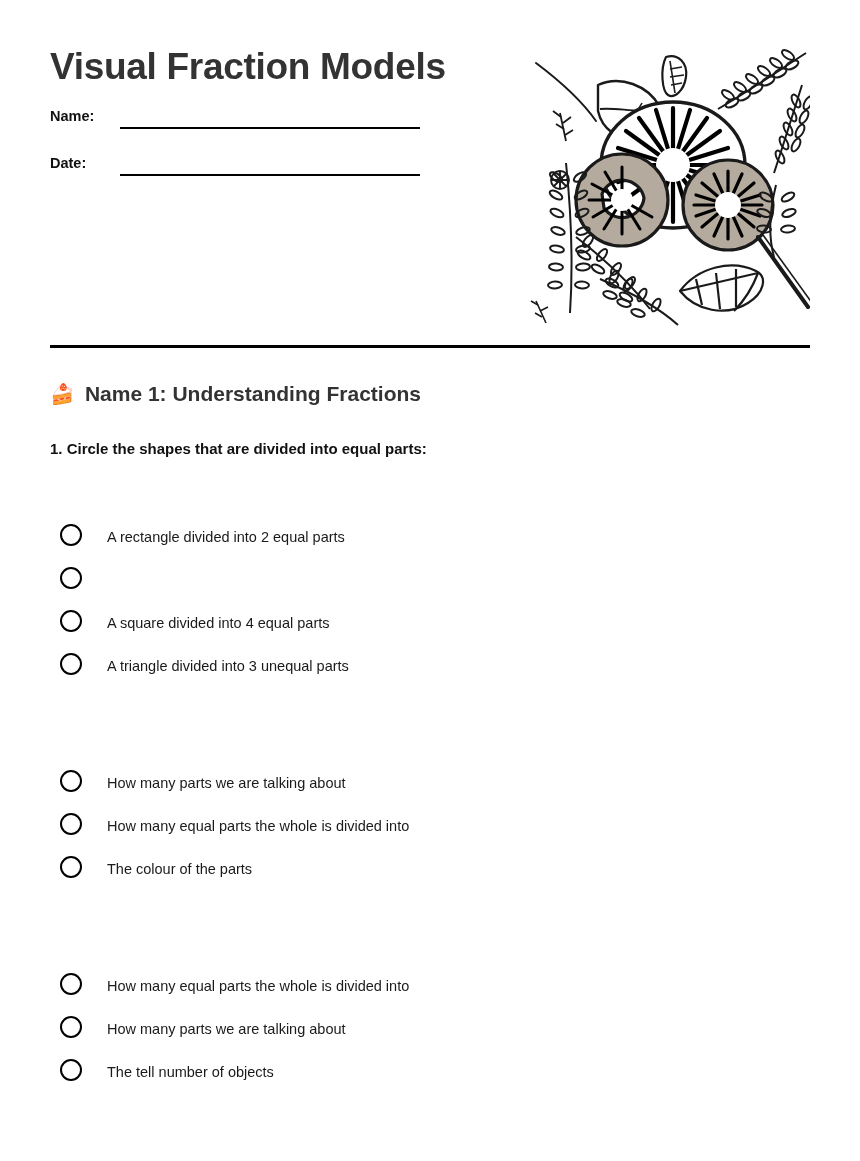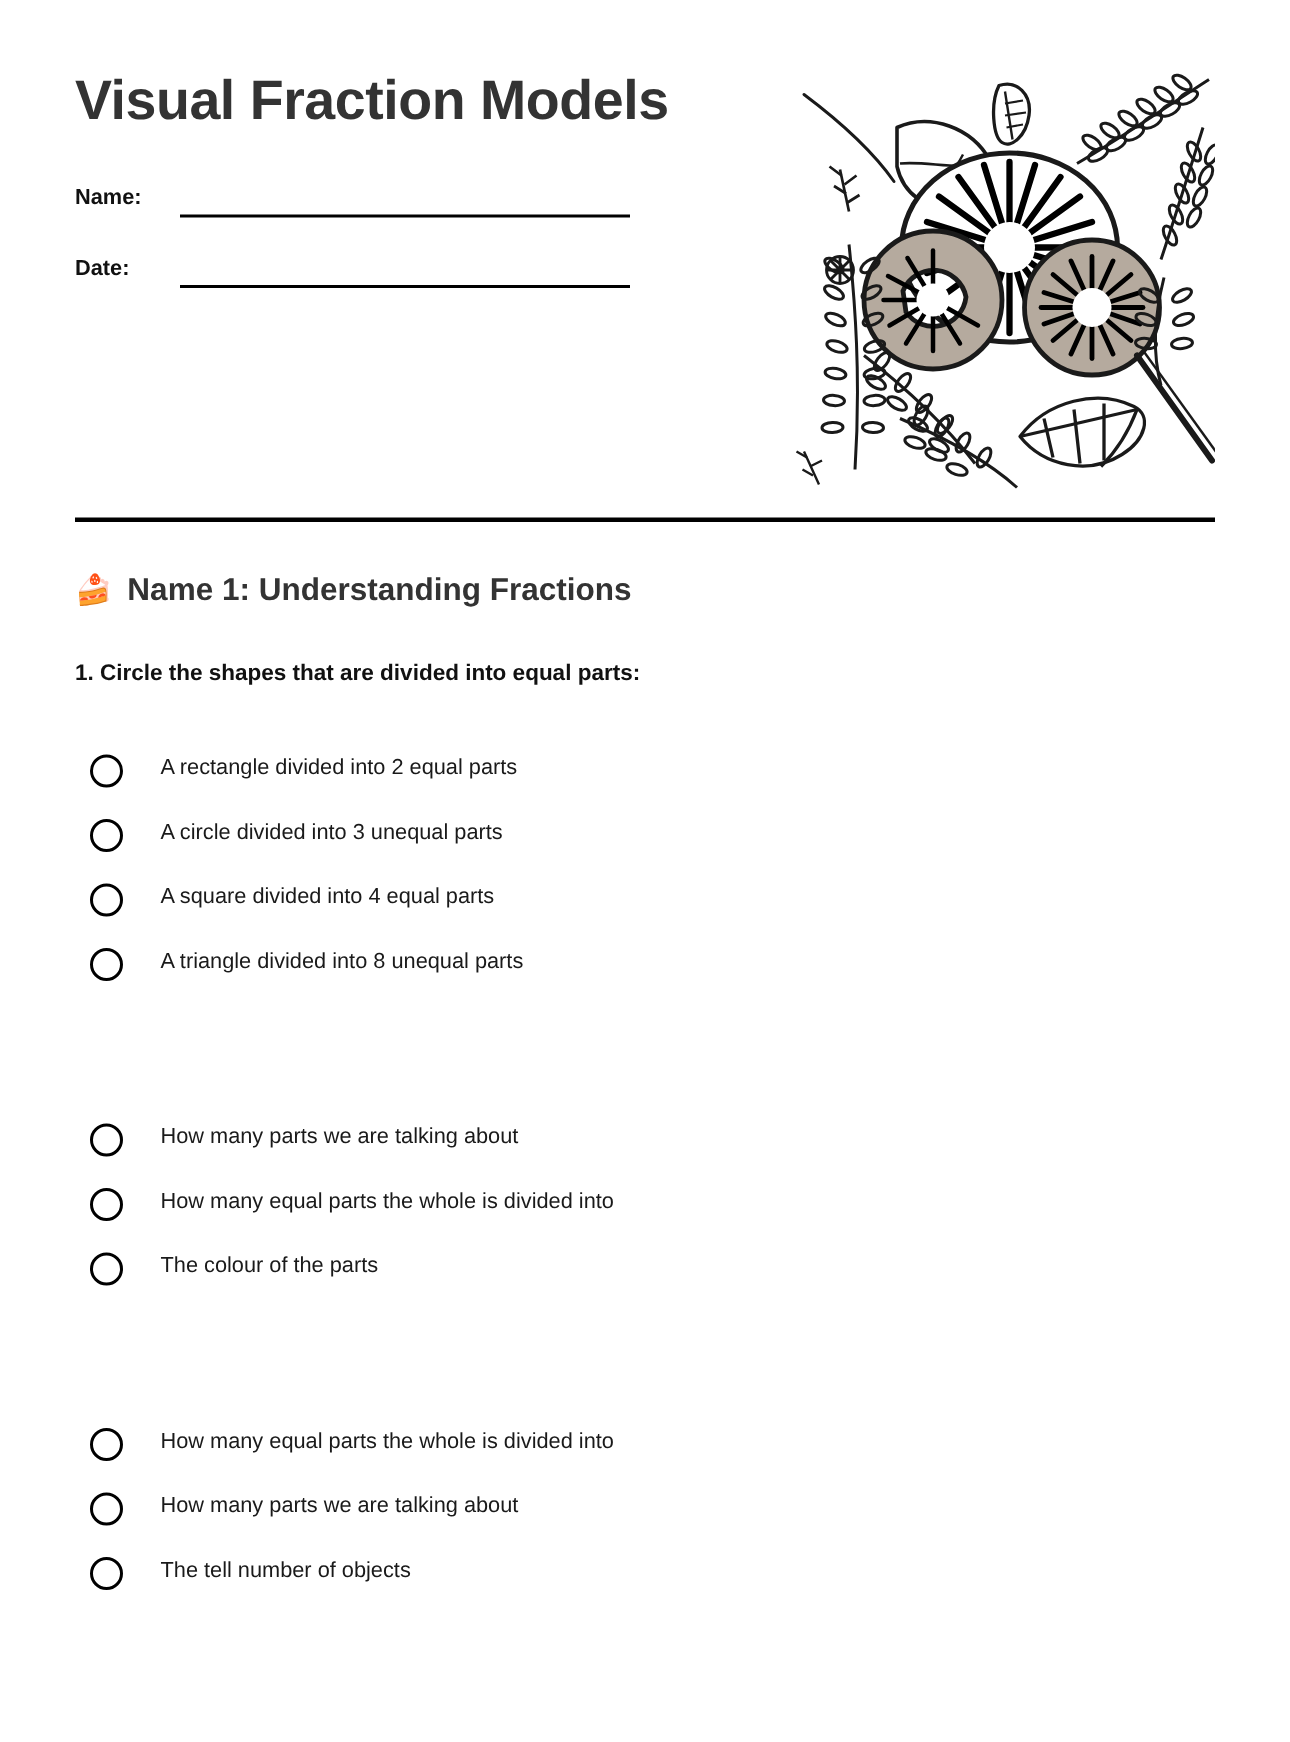--- a/index.html
+++ b/index.html
@@ -36,21 +36,21 @@
     font-size: 37px;
     font-weight: bold;
     color: #333333;
     letter-spacing: -0.3px;
     line-height: 1.0;
     margin: 0;
     padding: 0;
   }
 
   .field-block {
-    margin-top: 32px;
+    margin-top: 16px;
   }
 
   .field-row {
     display: flex;
     align-items: flex-end;
     height: 30px;
     margin-bottom: 17px;
   }
 
   .field-label {
@@ -129,21 +129,21 @@
     margin: 0;
   }
 
   .options {
     margin-top: 44px;
     margin-left: 10px;
   }
 
   .option-row {
     display: flex;
-    align-items: flex-start;
+    align-items: flex-end;
     height: 43px;
   }
 
   .option-circle {
     flex: 0 0 auto;
     width: 22px;
     height: 22px;
     border: 2.6px solid #000000;
     border-radius: 50%;
     box-sizing: border-box;
@@ -384,29 +384,28 @@
 
     <div class="question">
       <p class="question-text">1. Circle the shapes that are divided into equal parts:</p>
       <div class="options">
         <div class="option-row">
           <span class="option-circle"></span>
           <span class="option-label">A rectangle divided into 2 equal parts</span>
         </div>
         <div class="option-row">
           <span class="option-circle"></span>
-          <span class="option-label">A circle divided into 3 unequal parts</span>
         </div>
         <div class="option-row">
           <span class="option-circle"></span>
           <span class="option-label">A square divided into 4 equal parts</span>
         </div>
         <div class="option-row">
           <span class="option-circle"></span>
-          <span class="option-label">A triangle divided into 8 unequal parts</span>
+          <span class="option-label">A triangle divided into 3 unequal parts</span>
         </div>
       </div>
     </div>
 
     <div class="q-gap"></div>
 
     <div class="question">
       <div class="options">
         <div class="option-row">
           <span class="option-circle"></span>

